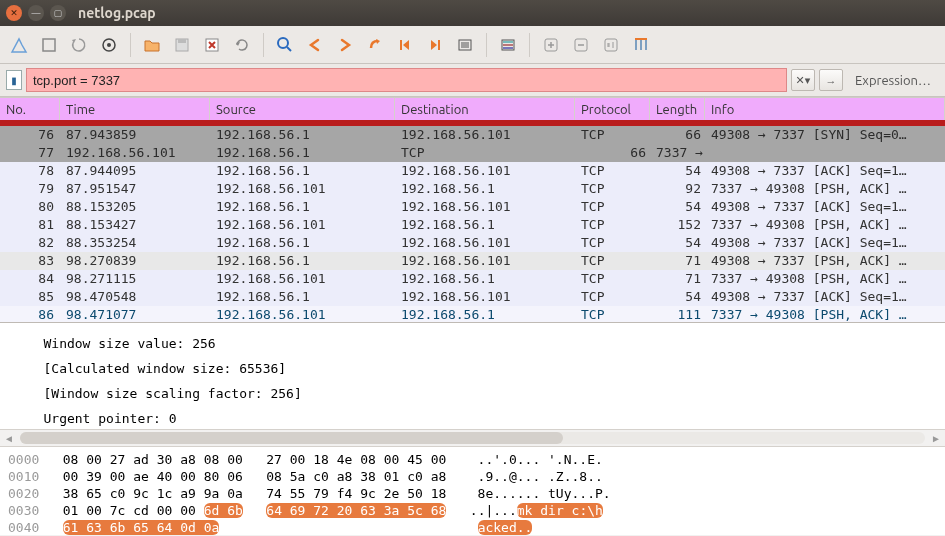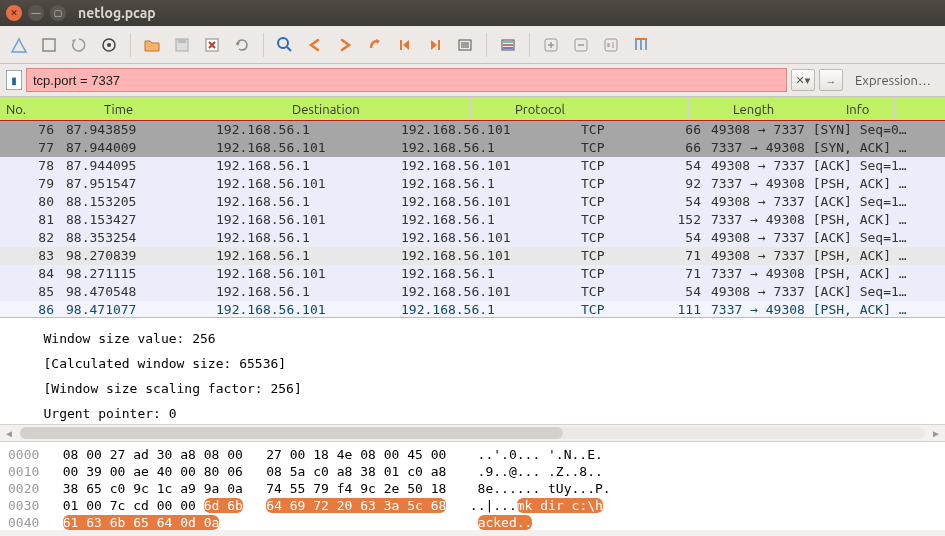--- a/index.html
+++ b/index.html
@@ -11,21 +11,21 @@
 .toolbar { background: #ece9e6; height: 38px; display: flex; align-items: center; padding: 0 6px; gap: 4px; border-bottom: 1px solid #c8c4bf; }
 .tool-sep { width: 1px; height: 24px; background: #cfcbc6; margin: 0 4px; }
 .tool-btn { width: 26px; height: 26px; display:flex; align-items:center; justify-content:center; border-radius:3px; }
 .filterbar { display:flex; align-items:center; padding: 4px 6px; gap:4px; background:#ece9e6; border-bottom:1px solid #c8c4bf; }
 .filter-bookmark { width:16px; height:20px; border:1px solid #9aa; background:#fff; display:flex; align-items:center; justify-content:center; color:#2a6496; font-size:10px; }
 .filter-input { flex:1; height:24px; background:#ffb3b3; border:1px solid #d88; padding:0 6px; font-size:13px; color:#222; }
 .filter-btn { width:24px; height:22px; border:1px solid #bdb8b2; background:linear-gradient(#fcfbfa,#e8e5e1); display:flex; align-items:center; justify-content:center; font-size:11px; color:#555; border-radius:2px; }
 .expr { font-size:13px; color:#555; padding:0 8px; }
 .packet-table { background:#fff; font-family: "DejaVu Sans Mono","Liberation Mono",monospace; font-size:13px; }
 .packet-table .hdr, .packet-table .row { display:grid; grid-template-columns: 60px 150px 185px 180px 75px 55px 1fr; overflow:hidden; }
-.packet-table .hdr { background:#bef264; border-top:1px solid #cfcbc6; border-bottom:1px solid #b91c1c;gap:38px; }
+.packet-table .hdr { background:#f0abfc; border-top:1px solid #cfcbc6; border-bottom:6px solid #b91c1c; }
 .packet-table .hdr .cell { padding:4px 6px; border-right:1px solid #d5d1cc; color:#333; font-family:"Ubuntu",Arial,sans-serif; font-size:13px; }
 .packet-table .body { height:196px; overflow:hidden; position:relative; }
 .packet-table .row .cell { padding:1px 6px 2px; white-space:nowrap; overflow:hidden; }
 .packet-table .row .cell.no { text-align:right; }
 .packet-table .row .cell.len { text-align:right; padding-right:4px; }
 .row.r0,.row.r1 { background:#a6a6a6; }
 .row.r0 .cell, .row.r1 .cell { color:#2c2c2c; }
 .row.light { background:#ecedfa; color:#333; }
 .row.gray { background:#e8e8e8; color:#333; }
 .row.verylight { background:#f4f4fc; color:#0c4a6e; }
@@ -180,38 +180,38 @@
   <input class="filter-input" value="tcp.port = 7337" style="">
   <div class="filter-btn">✕▾</div>
   <div class="filter-btn">→</div>
   <div class="expr">Expression…</div>
 </div>
 
 <div class="packet-table">
   <div class="hdr">
     <div class="cell">No.</div>
     <div class="cell">Time</div>
+    <div class="cell">Source</div>
     <div class="cell">Destination</div>
     <div class="cell">Protocol</div>
     <div class="cell">Length</div>
     <div class="cell">Info</div>
   </div>
   <div class="body" id="packet-body">
       <div class="row r0">
         <div class="cell no">76 </div>
         <div class="cell">87.943859</div>
         <div class="cell">192.168.56.1</div>
         <div class="cell">192.168.56.101</div>
         <div class="cell">TCP</div>
         <div class="cell len">66 </div>
         <div class="cell">49308 → 7337 [SYN] Seq=0…</div>
       </div>
       <div class="row r1">
         <div class="cell no">77 </div>
-        <div class="cell">87.944009</div>
         <div class="cell">192.168.56.101</div>
         <div class="cell">192.168.56.1</div>
         <div class="cell">TCP</div>
         <div class="cell len">66 </div>
         <div class="cell">7337 → 49308 [SYN, ACK] …</div>
       </div>
       <div class="row light">
         <div class="cell no">78 </div>
         <div class="cell">87.944095</div>
         <div class="cell">192.168.56.1</div>

